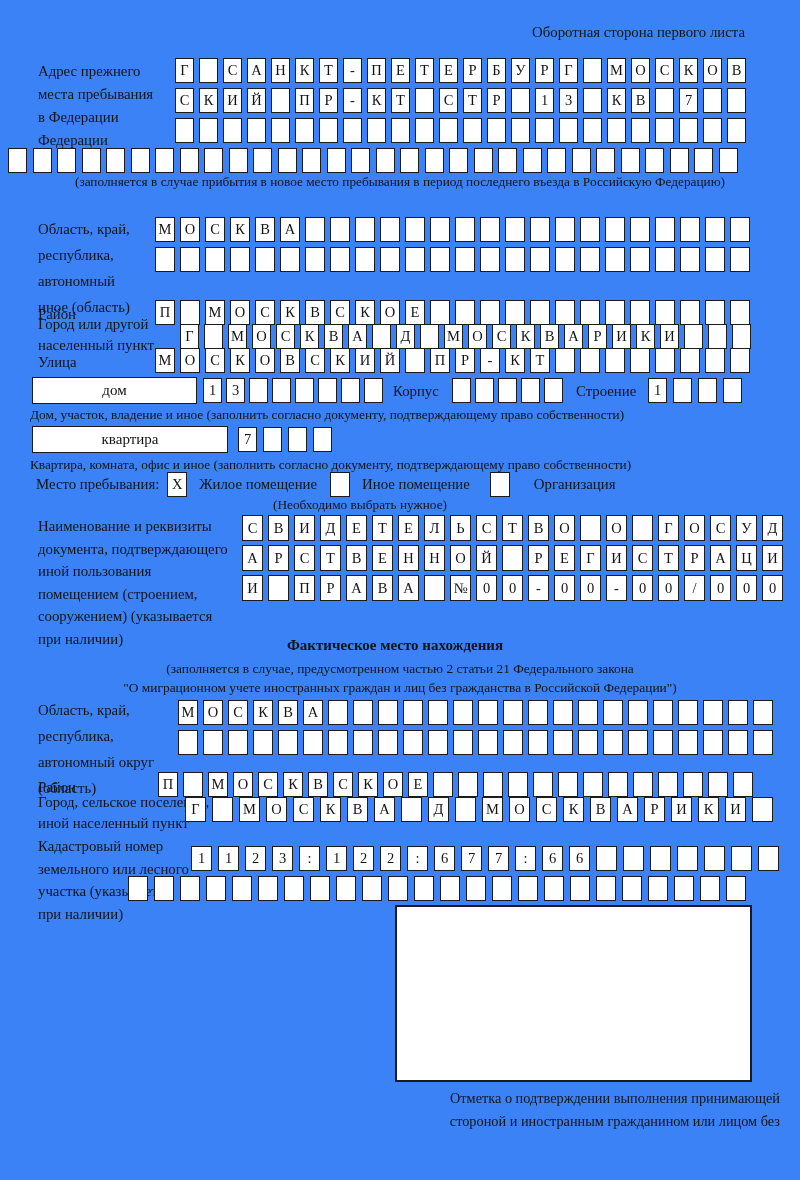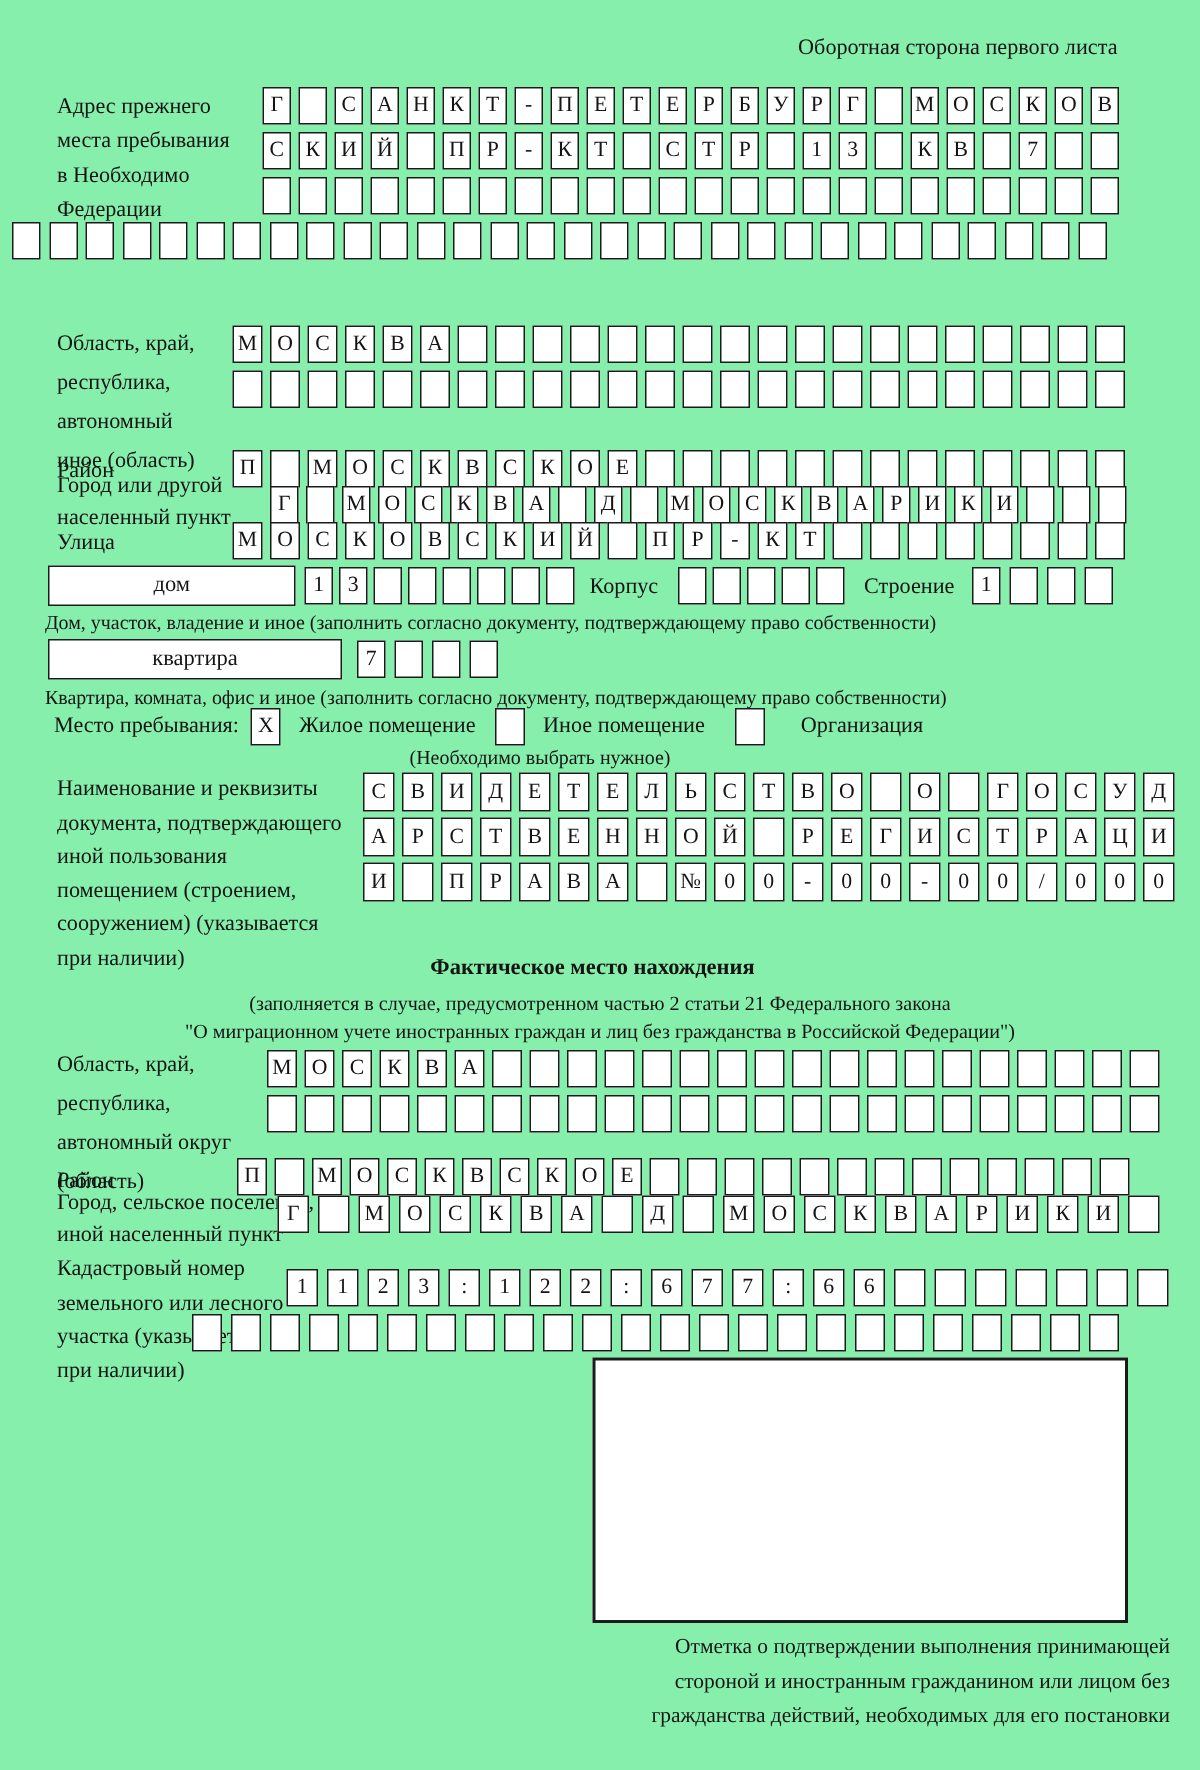--- a/index.html
+++ b/index.html
@@ -1,16 +1,16 @@
 <!DOCTYPE html>
 <html><head>
 <meta charset="utf-8">
 <style>
   html,body{margin:0;padding:0;background:#e8e8e8;}
-  .page{position:relative;width:800px;height:1180px;margin:0 auto;background:#86efac;
+  .page{position:relative;width:800px;height:1180px;margin:0 auto;background:#3b82f6;
         font-family:"Liberation Serif","DejaVu Serif",serif;color:#141414;overflow:hidden;}
   .abs{position:absolute;}
   
   .grid{display:flex;gap:5px;}
   .grid .cell{flex:none;width:19px;height:25px;border:1.8px solid #1b1b1b;box-sizing:border-box;
               display:flex;align-items:center;justify-content:center;
               font-size:14.5px;line-height:1;background:#fff;}
   .gcol{display:flex;flex-direction:column;gap:5px;}
   .gcol-doc{display:flex;flex-direction:column;gap:4px;}
   .g-w20 .cell{width:20px;}
@@ -36,21 +36,21 @@
 </head>
 <body>
 
 <div class="page">
 
   <div class="abs lbl" style="top:21px;right:55px;">Оборотная сторона первого листа</div>
 
   <div class="abs lbl" style="top:60px;left:38px;">
       <div>Адрес прежнего</div>
       <div>места пребывания</div>
-      <div>в Необходимо</div>
+      <div>в Федерации</div>
       <div>Федерации</div>
     </div>
   <div class="abs gcol" style="top:58px;left:175px;">
     <div class="grid">
         <div class="cell">Г</div>
         <div class="cell"></div>
         <div class="cell">С</div>
         <div class="cell">А</div>
         <div class="cell">Н</div>
         <div class="cell">К</div>
@@ -151,20 +151,21 @@
       <div class="cell"></div>
       <div class="cell"></div>
       <div class="cell"></div>
       <div class="cell"></div>
       <div class="cell"></div>
       <div class="cell"></div>
       <div class="cell"></div>
       <div class="cell"></div>
       <div class="cell"></div>
     </div>
+  <div class="abs cap" style="top:174px;left:0;width:800px;">(заполняется в случае прибытия в новое место пребывания в период последнего въезда в Российскую Федерацию)</div>
 
 
   <div class="abs lbl lh26" style="top:216px;left:38px;">
       <div>Область, край,</div>
       <div>республика,</div>
       <div>автономный</div>
       <div>иное (область)</div>
     </div>
   <div class="abs gcol" style="top:217px;left:155px;">
     <div class="grid g-w20">
@@ -614,16 +615,15 @@
       <div class="cell"></div>
       <div class="cell"></div>
       <div class="cell"></div>
       <div class="cell"></div>
     </div>
 
   <div class="abs stampbox" style="top:905px;left:395px;width:357px;height:177px;"></div>
   <div class="abs stampnote" style="top:1087px;left:360px;width:420px;">
       <div>Отметка о подтверждении выполнения принимающей</div>
       <div>стороной и иностранным гражданином или лицом без</div>
-      <div>гражданства действий, необходимых для его постановки</div>
     </div>
 
 </div>
 
 </body></html>

